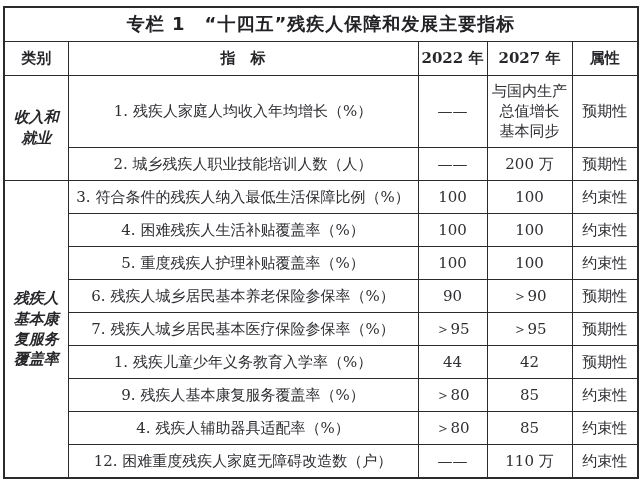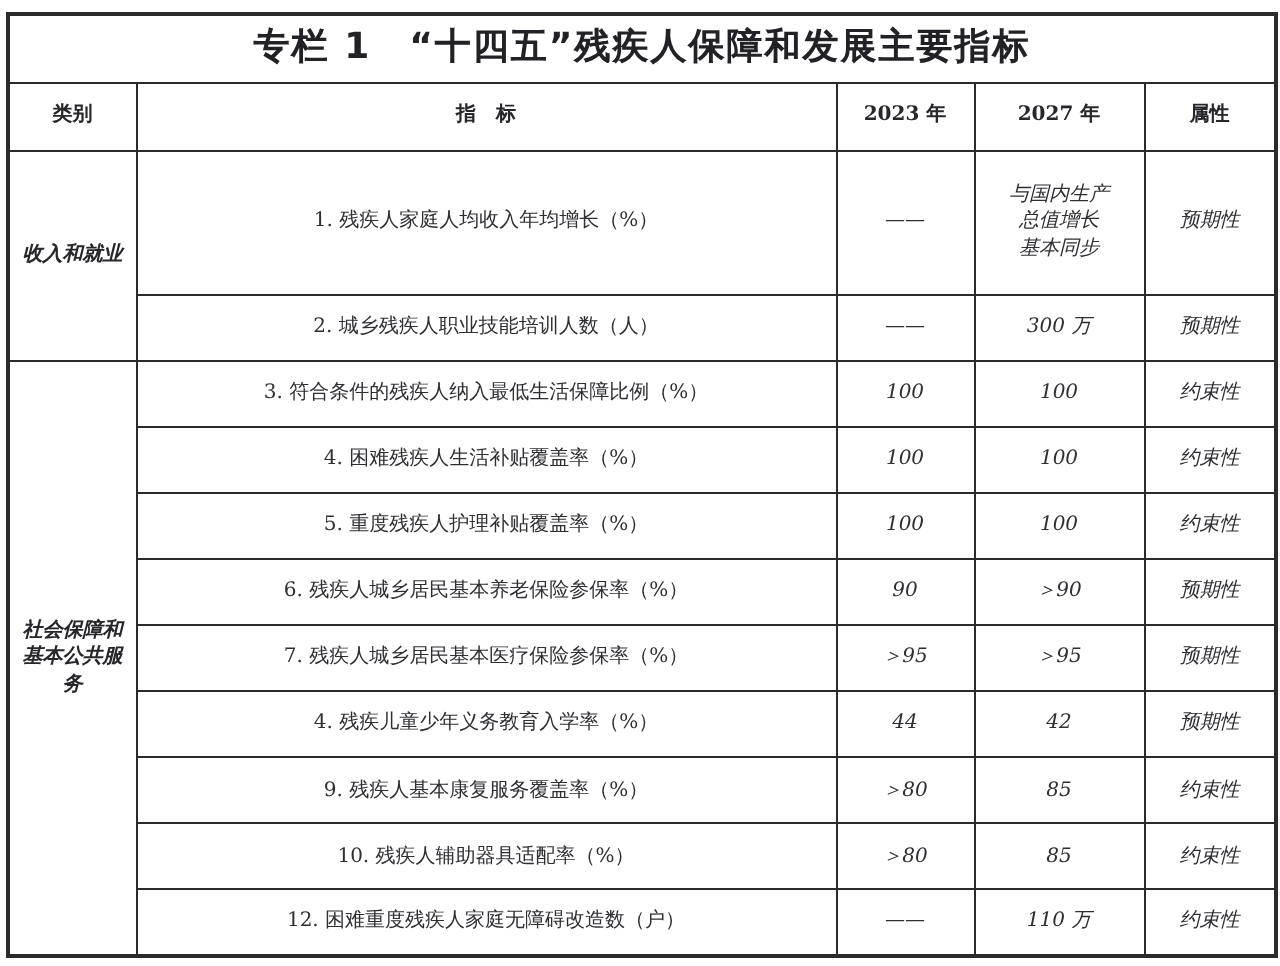--- a/index.html
+++ b/index.html
@@ -20,21 +20,21 @@
   table.indicators {
     width: 634px;
     height: 473px;
     border-collapse: collapse;
     table-layout: fixed;
     border: 2px solid #2b2b2b;
   }
   table.indicators th,
   table.indicators td {
     border: 1px solid #2b2b2b;
-    font-size: 10px;
+    font-size: 15px;
     line-height: 1.35;
     text-align: center;
     vertical-align: middle;
     padding: 2px 3px;
     overflow: hidden;
   }
   tr.title-row th {
     height: 34px;
     font-family: "DejaVu Sans", "Liberation Sans", sans-serif;
     font-size: 18px;
@@ -53,21 +53,21 @@
     padding: 2px 6px;
     line-height: 1.5;
     font-style: italic;
   }
   td.ind {
     text-align: left;
     padding-left: 13px;
     padding-right: 6px;
     white-space: nowrap;
   }
-  td.val { white-space: pre-line; font-style: italic; }
+  td.val { white-space: pre-line; }
   tr.r-tall  { height: 72px; }
   tr.r-std   { height: 33px; }
   col.c-cat  { width: 64px; }
   col.c-ind  { width: 350px; }
   col.c-2020 { width: 69px; }
   col.c-2025 { width: 85px; }
   col.c-attr { width: 66px; }
 </style>
 </head>
 <body>
@@ -81,43 +81,43 @@
         <col class="c-2025">
         <col class="c-attr">
     </colgroup>
     <thead>
       <tr class="title-row">
         <th colspan="5">专栏 1　“十四五”残疾人保障和发展主要指标</th>
       </tr>
       <tr class="header-row">
         <th>类别</th>
         <th>指　标</th>
-        <th>2023 年</th>
+        <th>2022 年</th>
         <th>2027 年</th>
         <th>属性</th>
       </tr>
     </thead>
     <tbody>
       <tr class="r-tall">
         <td class="cat" rowspan="2">收入和就业</td>
         <td class="ind">1. 残疾人家庭人均收入年均增长（%）</td>
         <td class="val">——</td>
         <td class="val">与国内生产
 总值增长
 基本同步</td>
         <td class="val">预期性</td>
       </tr>
       <tr class="r-std">
         <td class="ind">2. 城乡残疾人职业技能培训人数（人）</td>
         <td class="val">——</td>
-        <td class="val">300 万</td>
+        <td class="val">200 万</td>
         <td class="val">预期性</td>
       </tr>
       <tr class="r-std">
-        <td class="cat" rowspan="9">社会保障和基本公共服务</td>
+        <td class="cat" rowspan="9">残疾人基本康复服务覆盖率</td>
         <td class="ind">3. 符合条件的残疾人纳入最低生活保障比例（%）</td>
         <td class="val">100</td>
         <td class="val">100</td>
         <td class="val">约束性</td>
       </tr>
       <tr class="r-std">
         <td class="ind">4. 困难残疾人生活补贴覆盖率（%）</td>
         <td class="val">100</td>
         <td class="val">100</td>
         <td class="val">约束性</td>
@@ -134,33 +134,33 @@
         <td class="val">＞90</td>
         <td class="val">预期性</td>
       </tr>
       <tr class="r-std">
         <td class="ind">7. 残疾人城乡居民基本医疗保险参保率（%）</td>
         <td class="val">＞95</td>
         <td class="val">＞95</td>
         <td class="val">预期性</td>
       </tr>
       <tr class="r-std">
-        <td class="ind">4. 残疾儿童少年义务教育入学率（%）</td>
+        <td class="ind">1. 残疾儿童少年义务教育入学率（%）</td>
         <td class="val">44</td>
         <td class="val">42</td>
         <td class="val">预期性</td>
       </tr>
       <tr class="r-std">
         <td class="ind">9. 残疾人基本康复服务覆盖率（%）</td>
         <td class="val">＞80</td>
         <td class="val">85</td>
         <td class="val">约束性</td>
       </tr>
       <tr class="r-std">
-        <td class="ind">10. 残疾人辅助器具适配率（%）</td>
+        <td class="ind">4. 残疾人辅助器具适配率（%）</td>
         <td class="val">＞80</td>
         <td class="val">85</td>
         <td class="val">约束性</td>
       </tr>
       <tr class="r-std">
         <td class="ind">12. 困难重度残疾人家庭无障碍改造数（户）</td>
         <td class="val">——</td>
         <td class="val">110 万</td>
         <td class="val">约束性</td>
       </tr>

